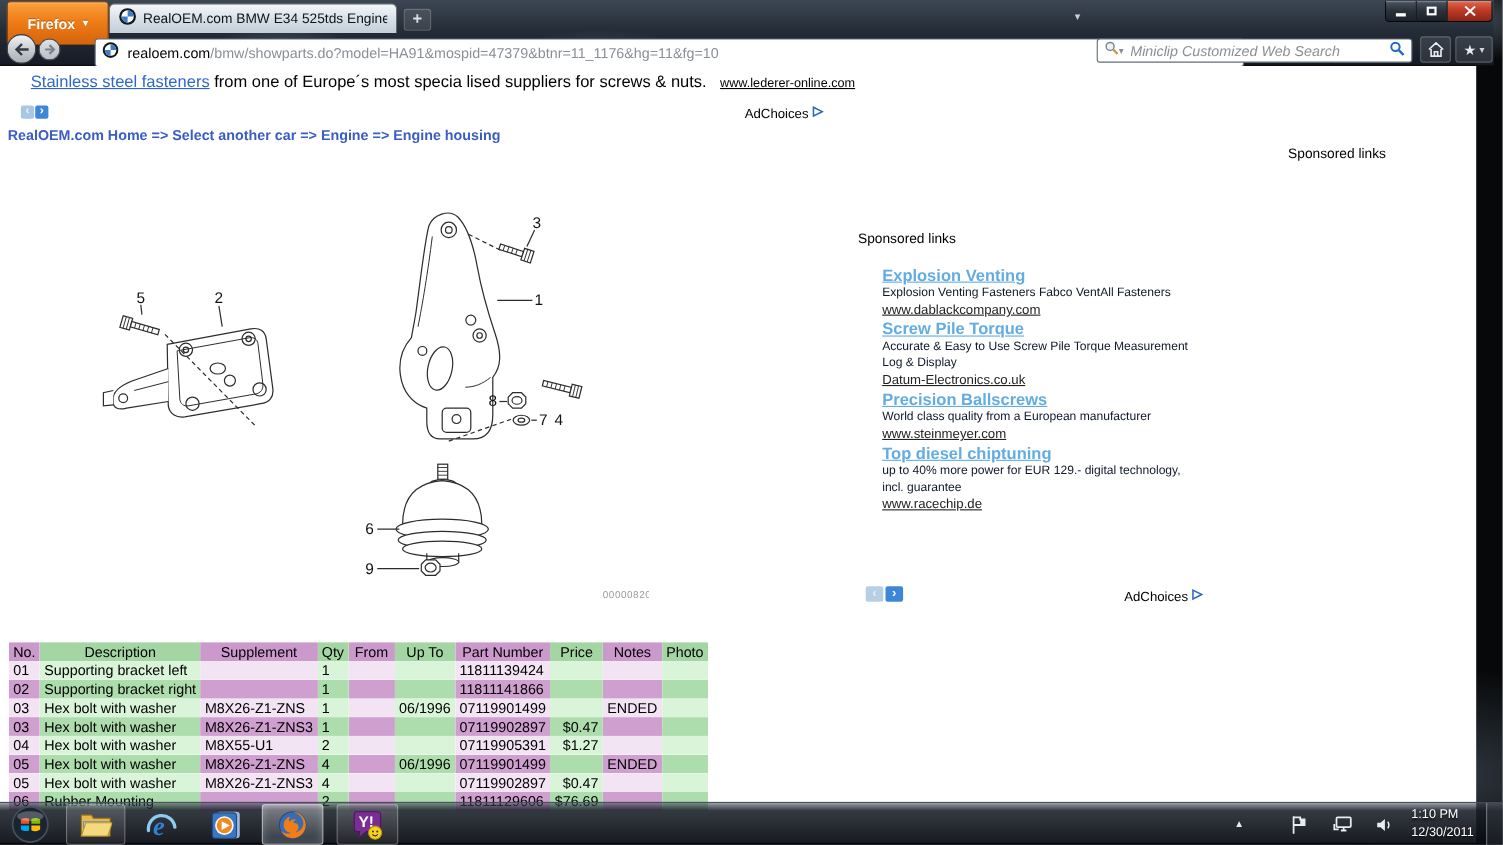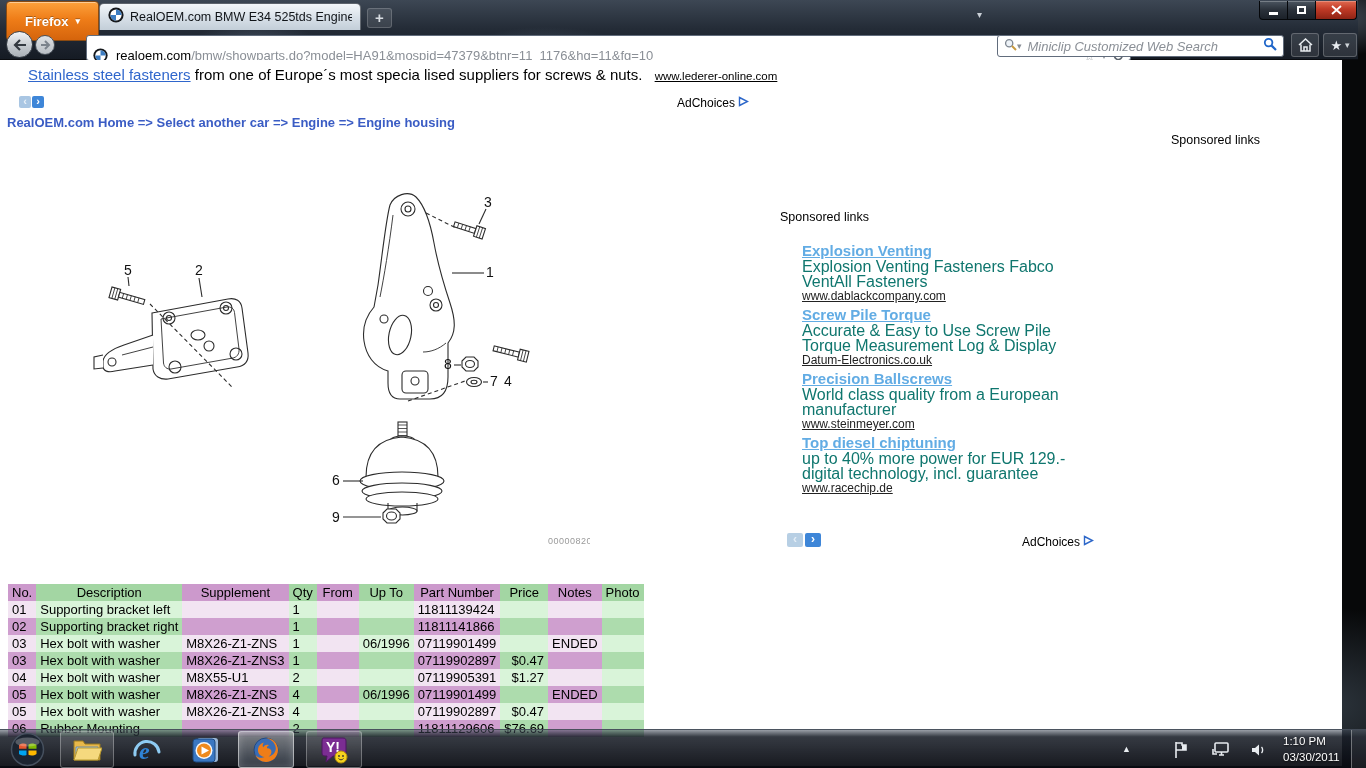--- a/index.html
+++ b/index.html
@@ -52,21 +52,21 @@
   .glyph-max { width:9px; height:8px; border:2px solid #fff; }
 
   
   .navbtn-back { position:absolute; left:6px; top:31px; width:27px; height:27px; border-radius:50%;
     background:linear-gradient(180deg,#f2f3f4,#c2c7cc 60%,#aab0b6); border:1px solid #3a4149;
     display:flex; align-items:center; justify-content:center; }
   .navbtn-fwd { position:absolute; left:35px; top:35px; width:20px; height:20px; border-radius:50%;
     background:linear-gradient(180deg,#dfe2e5,#b9bfc5); border:1px solid #4a525b;
     display:flex; align-items:center; justify-content:center; }
   .urlbar { position:absolute; left:86px; top:35px; width:1045px; height:22px; background:#fff;
-    border:1px solid #616c7c; border-radius:3px; display:flex; align-items:flex-start; padding:12px 6px; }
+    border:1px solid #616c7c; border-radius:3px; display:flex; align-items:center; padding:12px 6px; }
   .urlbar .host { font-size:13px; color:#000; margin-left:8px; }
   .urlbar .path { font-size:13px; color:#8a8f96; white-space:nowrap; overflow:hidden; flex:1; }
   .url-icons { display:flex; align-items:center; gap:6px; margin-left:4px; }
   .star-o { color:#a7abb0; font-size:14px; }
   .small-caret { color:#8a8f96; font-size:9px; }
   .reload { color:#5c646d; font-size:14px; font-weight:bold; }
 
   .searchbox { position:absolute; left:997px; top:35px; width:287px; height:22px; background:#fff;
     border:1px solid #616c7c; border-radius:3px; display:flex; align-items:center; padding:0 6px; }
   .searchbox .ph { flex:1; font-style:italic; font-size:13px; color:#8a8f96; margin-left:6px; white-space:nowrap; overflow:hidden; }
@@ -98,21 +98,21 @@
   .bc-sep { color:#3a5cc4; }
 
   .sp-label-top { position:absolute; left:1171px; top:73px; font-size:12.5px; color:#000; }
 
   
   .sp-panel { position:absolute; left:780px; top:150px; width:310px; }
   .sp-label { font-size:12.5px; color:#000; }
   .sp-list { margin-left:22px; margin-top:18px; }
   .sp-ad { margin-bottom:2px; }
   .sp-title { font-size:15px; font-weight:bold; color:#62ace4; text-decoration:underline; cursor:pointer; }
-  .sp-desc { font-size:16px; color:#0f766e; line-height:15px; width:290px; }
+  .sp-desc { font-size:11px; color:#0f172a; line-height:15px; width:290px; }
   .sp-url { font-size:12px; color:#222; text-decoration:underline; margin-bottom:3px; cursor:pointer; }
   .sp-arrows { position:absolute; left:7px; top:323px; display:flex; gap:2px; }
   .sp-car { width:16px; height:14px; font-size:12px; line-height:13px; text-align:center; color:#fff; font-weight:bold; border-radius:2px; }
   .sp-car.l { background:#b7cfe4; color:#e3edf6; }
   .sp-car.r { background:#3e86d8; }
   .adchoices-bottom { left:242px; top:325px; }
 
   
   .diagram { position:absolute; left:90px; top:125px; width:500px; height:380px; }
   .diagram svg text.callout { font-size:14px; fill:#111; font-family:"Liberation Sans",sans-serif; }
@@ -614,17 +614,17 @@
     </div>
     <div class="tb-item" style="left:1246px; width:26px;">
       <svg width="18" height="18" viewBox="0 0 18 18">
           <path d="M2,7 L5,7 L9,3.5 L9,14.5 L5,11 L2,11 Z" fill="#e8ecf0"></path>
           <path d="M11.5,6 C13,7.5 13,10.5 11.5,12" stroke="#e8ecf0" stroke-width="1.4" fill="none"></path>
         </svg>
     </div>
 
     <div class="clock">
       <div>1:10 PM</div>
-      <div>03/30/2011</div>
+      <div>12/30/2011</div>
     </div>
     <div class="show-desktop"></div>
   </div>
 </div>
 
 </body></html>

